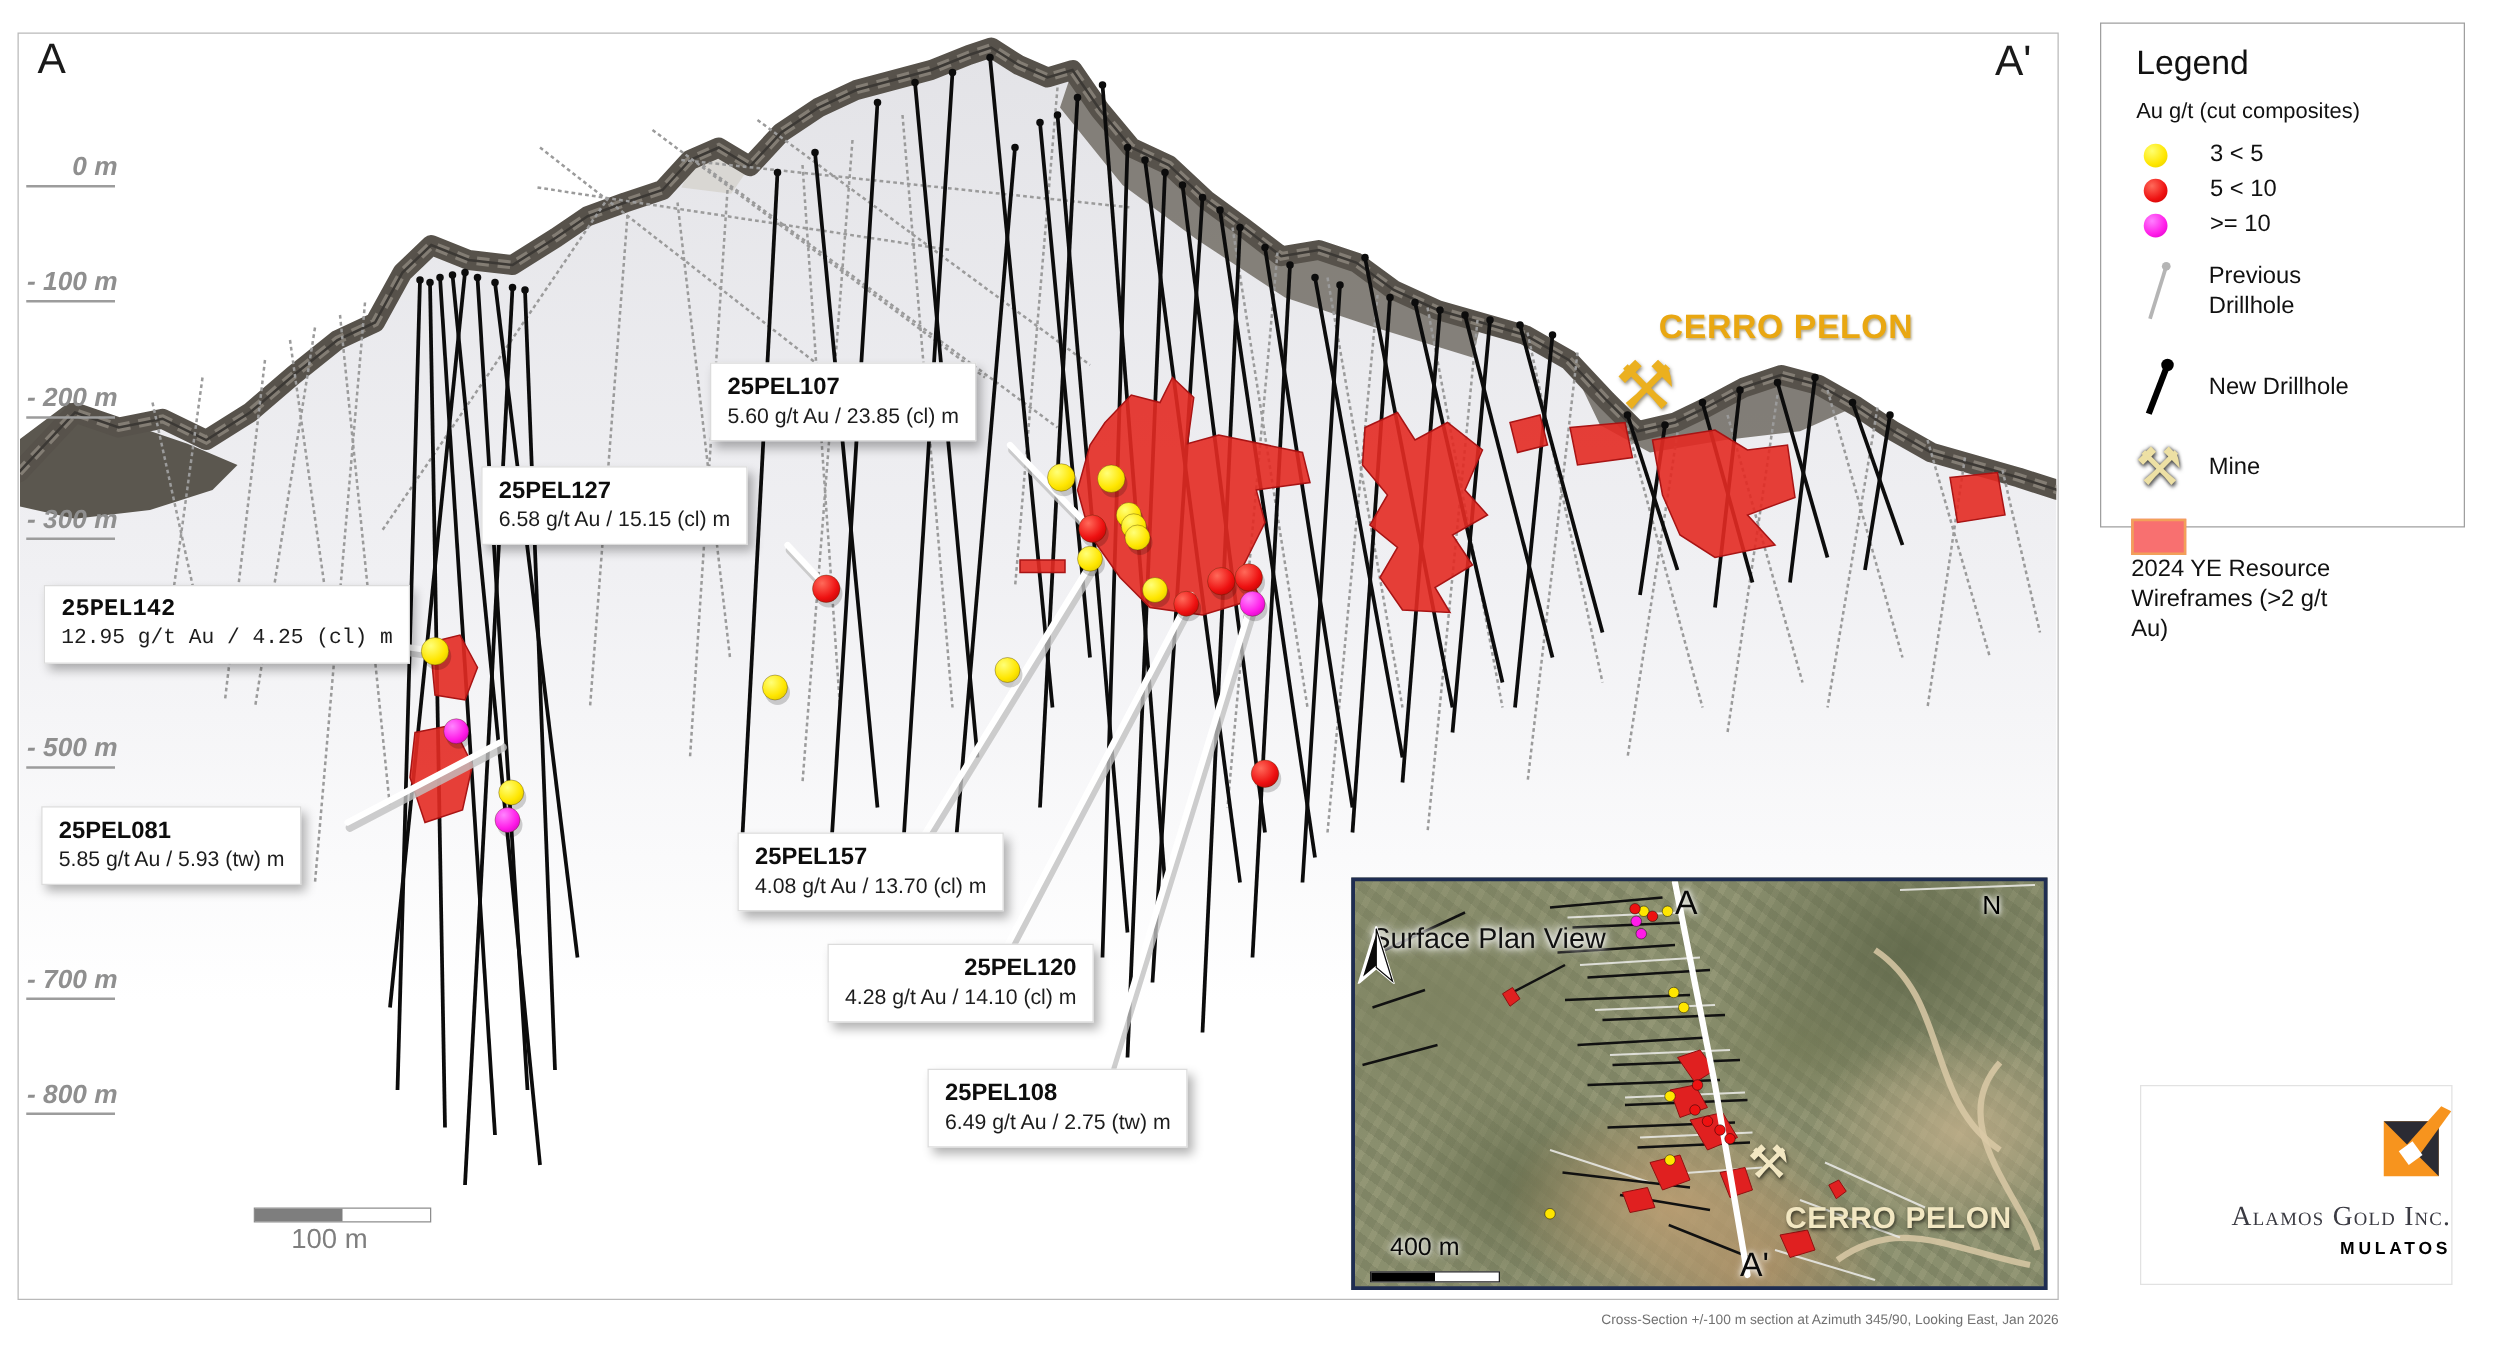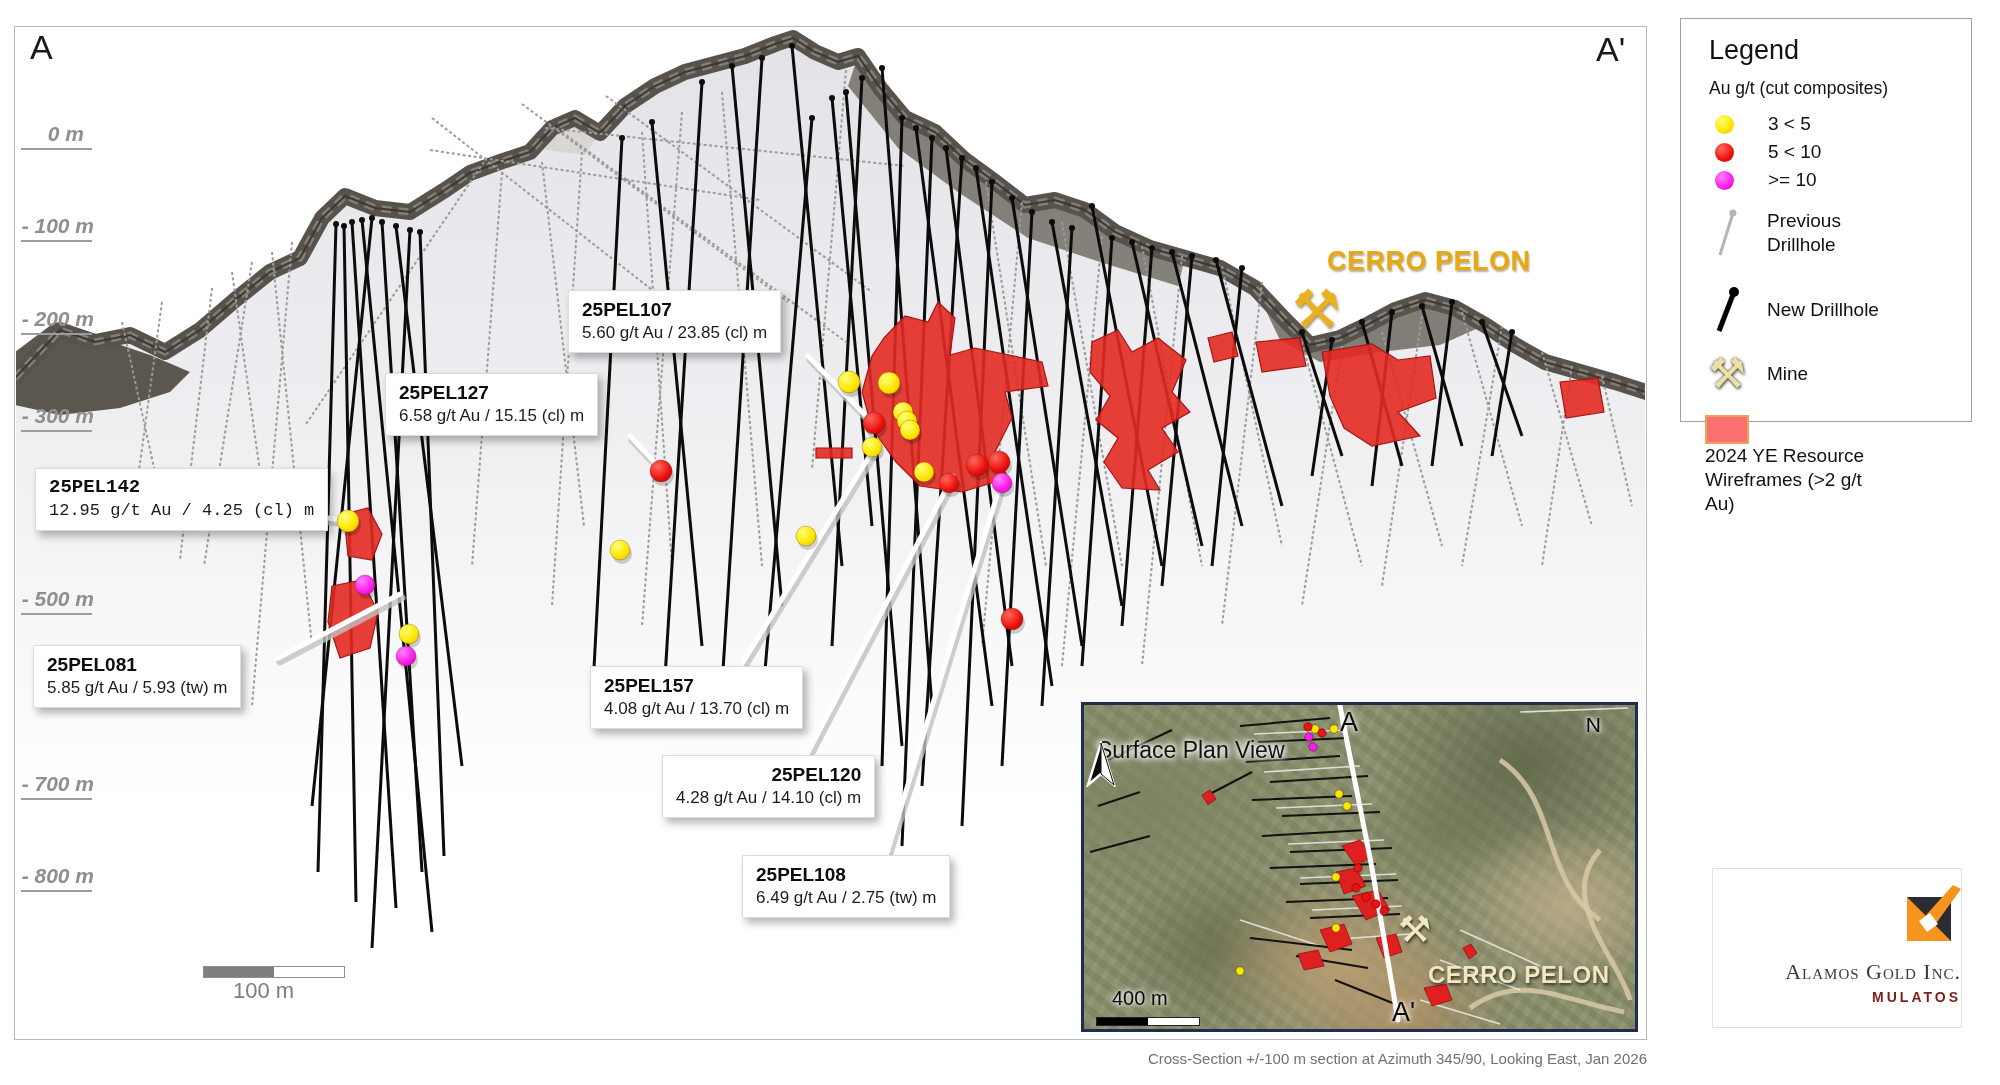--- a/index.html
+++ b/index.html
@@ -11,21 +11,21 @@
   .depth-label{position:absolute;width:82px;text-align:right;font-size:21px;font-style:italic;font-weight:bold;color:#8f8f8f;}
   .depth-tick{position:absolute;border-top:2px solid #9c9c9c;width:71px;left:21px;}
   .callout{position:absolute;background:#fff;border:1px solid #dcdcdc;box-shadow:4px 5px 8px rgba(0,0,0,.30);padding:7px 13px 8px 13px;z-index:6;}
   .callout .cid{font-size:19px;font-weight:bold;color:#0d0d0d;line-height:1.25;}
   .callout .cassay{font-size:17px;color:#1c1c1c;line-height:1.3;white-space:nowrap;}
   .gold-label{position:absolute;font-size:27px;font-weight:bold;color:#E9A711;letter-spacing:.5px;text-shadow:1px 2px 2px rgba(90,70,10,.45);z-index:5;}
   .mine-glyph{position:absolute;color:#EBB01F;text-shadow:1px 2px 3px rgba(60,50,20,.55);z-index:5;line-height:1;}
   .scalebar-label{position:absolute;font-size:22px;color:#7e7e7e;z-index:5;}
   .scalebar{position:absolute;width:142px;height:12px;border:1.5px solid #8d8d8d;background:#fff;z-index:5;box-sizing:border-box;}
   .scalebar .half{position:absolute;left:0;top:0;width:50%;height:100%;background:#7e7e7e;}
-  .caption{position:absolute;left:600px;top:1050px;width:1047px;text-align:right;font-size:15px;color:#717171;z-index:5;}
+  .caption{position:absolute;left:600px;top:1050px;width:1047px;text-align:right;font-size:11px;color:#717171;z-index:5;}
   
   .legend{position:absolute;left:1680px;top:18px;width:292px;height:404px;border:1.5px solid #9f9f9f;background:#fff;box-sizing:border-box;z-index:5;}
   .legend .ltitle{font-size:27px;color:#111;margin:16px 0 12px 28px;}
   .legend .lsub{font-size:17.5px;color:#111;margin:0 0 14px 28px;}
   .lrow{display:flex;align-items:center;margin:6px 0 6px 34px;}
   .lrow .dot{width:19px;height:19px;border-radius:50%;margin-right:34px;flex:0 0 auto;}
   .dot-y{background:radial-gradient(circle at 35% 30%,#ffff70,#ffe600 60%,#e3c900);}
   .dot-r{background:radial-gradient(circle at 35% 30%,#ff6a5a,#ee1111 60%,#c00000);}
   .dot-m{background:radial-gradient(circle at 35% 30%,#ff80ff,#ff1ce8 60%,#d400c0);}
   .lrow .glabel{font-size:19px;color:#111;}
@@ -52,21 +52,21 @@
   .inset-n{position:absolute;right:34px;top:8px;font-size:21px;color:#000;text-shadow:0 0 4px #fff,0 0 6px #fff;z-index:3;}
   .inset-a{position:absolute;font-size:27px;font-weight:500;color:#0a0a0a;text-shadow:0 0 4px #fff,0 0 8px #fff;z-index:3;}
   .inset-cp{position:absolute;left:344px;top:256px;font-size:24px;font-weight:bold;color:#F2E7C2;letter-spacing:.5px;text-shadow:1px 2px 3px rgba(30,30,20,.8);z-index:3;}
   .inset-mine{position:absolute;left:314px;top:206px;font-size:37px;color:#F2E7C2;text-shadow:1px 2px 3px rgba(30,30,20,.8);z-index:3;line-height:1;}
   .inset-scale-label{position:absolute;left:28px;top:282px;font-size:20px;color:#0a0a0a;text-shadow:0 0 4px #fff,0 0 7px #fff;z-index:3;}
   .inset-scalebar{position:absolute;left:12px;top:312px;width:104px;height:9px;background:#fff;border:1px solid #222;box-sizing:border-box;z-index:3;}
   .inset-scalebar .half{position:absolute;left:0;top:0;width:50%;height:100%;background:#000;}
   
   .logo-card{position:absolute;left:1712px;top:868px;width:248px;height:158px;background:#fff;border:1px solid #e2e2e2;z-index:5;text-align:right;}
   .logo-company{font-variant:small-caps;font-family:"Liberation Serif","DejaVu Serif",serif;font-size:22px;color:#3a3a42;letter-spacing:1px;margin-top:6px;}
-  .logo-site{font-size:14px;font-weight:bold;color:#7f1d1d;letter-spacing:3px;margin-top:4px;}
+  .logo-site{font-size:14px;font-weight:bold;color:#000000;letter-spacing:3px;margin-top:4px;}
 </style>
 </head>
 <body>
 
 <div id="stage">
 
   <div class="panel"></div>
 
   <svg id="mainsvg">
     <defs>
@@ -314,21 +314,21 @@
           <circle cx="1014" cy="623" r="11" fill="#000" opacity="0.18"></circle>
           <circle cx="1012" cy="619" r="11" fill="url(#grad-red)" stroke="rgba(60,40,0,.35)" stroke-width="0.8"></circle>
         </g>
     </g>
   </svg>
 
   <div class="corner-label" style="left:30px;top:28px;">A</div>
   <div class="corner-label" style="left:1596px;top:30px;">A'</div>
 
   <div id="depth-scale">
-      <div class="depth-label" style="top: 122px; left: 2px;">0 m</div>
+      <div class="depth-label" style="top: 122px; left: 12px;">0 m</div>
       <div class="depth-tick" style="top: 148px;"></div>
       <div class="depth-label" style="top: 214px; left: 12px;">- 100 m</div>
       <div class="depth-tick" style="top: 240px;"></div>
       <div class="depth-label" style="top: 307px; left: 12px;">- 200 m</div>
       <div class="depth-tick" style="top: 333px;"></div>
       <div class="depth-label" style="top: 404px; left: 12px;">- 300 m</div>
       <div class="depth-tick" style="top: 430px;"></div>
       <div class="depth-label" style="top: 587px; left: 12px;">- 500 m</div>
       <div class="depth-tick" style="top: 613px;"></div>
       <div class="depth-label" style="top: 772px; left: 12px;">- 700 m</div>

